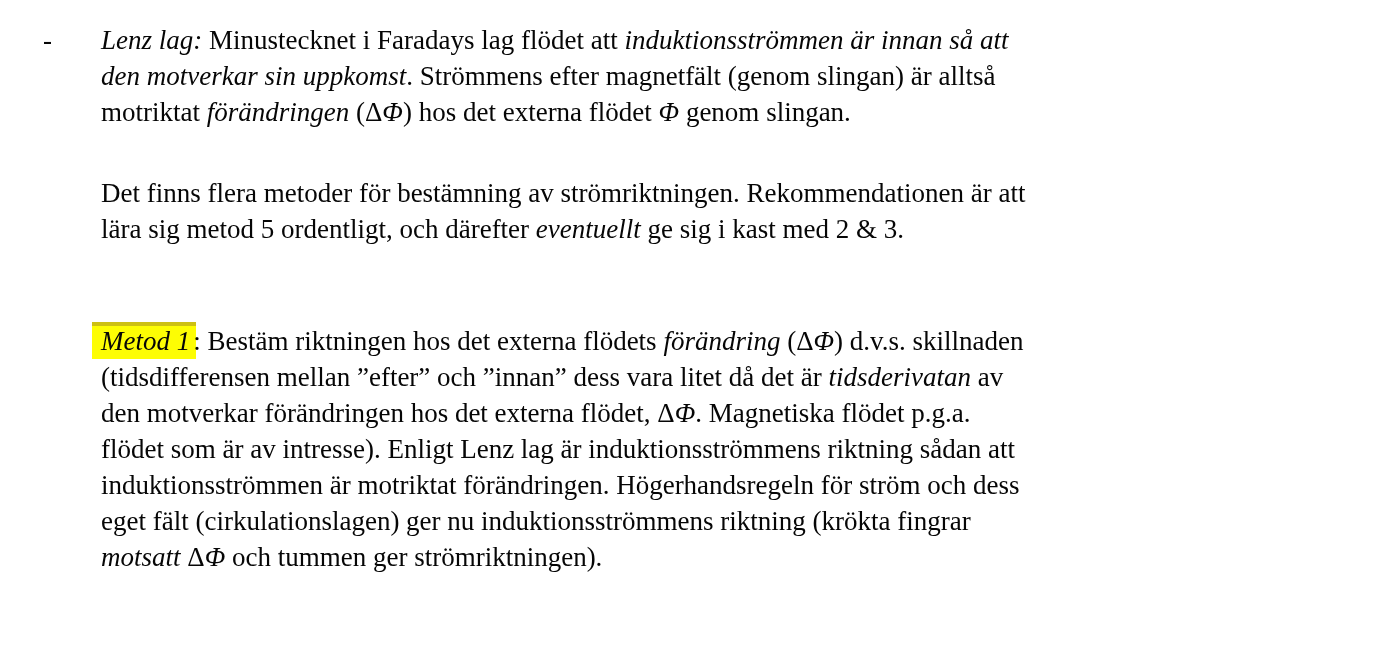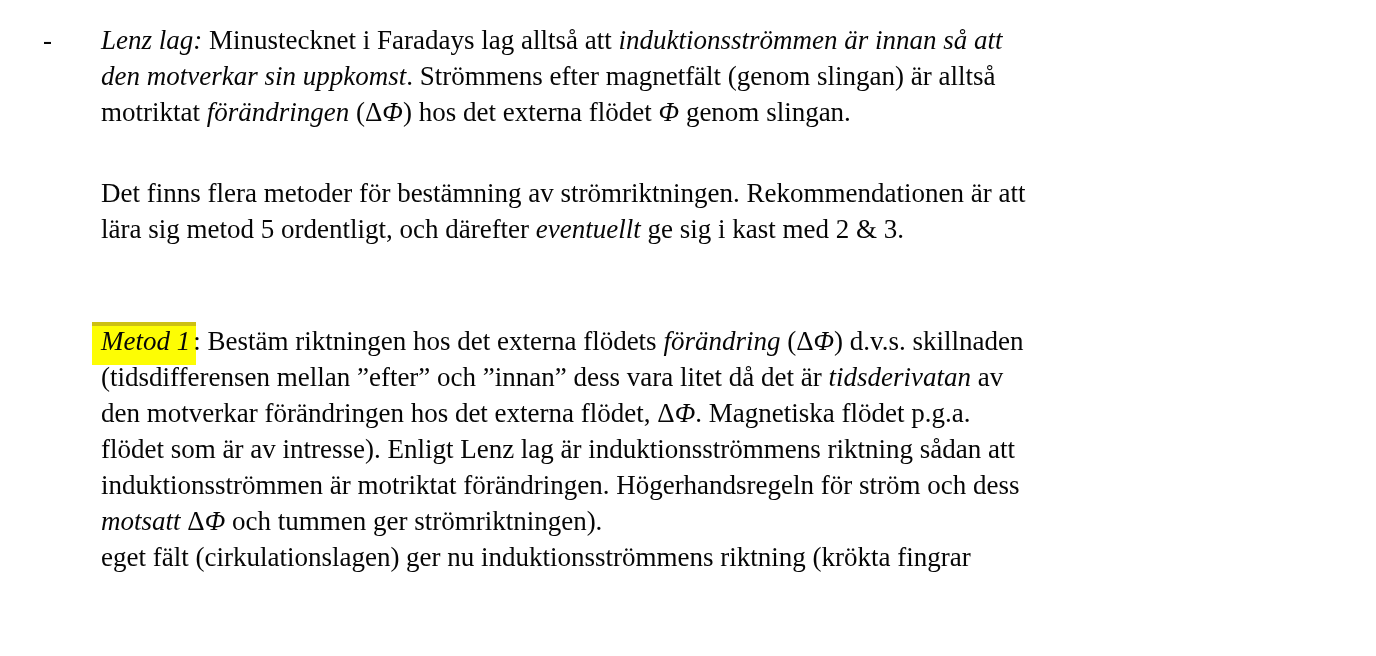--- a/index.html
+++ b/index.html
@@ -32,42 +32,42 @@
   #p-metoder-intro { margin-top: 45px; }
   #p-metod-1 { margin-top: 76px; }
   .line {
     font-size: 27px;
     line-height: 36px;
     white-space: nowrap;
   }
   .it { font-style: italic; margin-top: 35px; }
   .hl {
     background: linear-gradient(to bottom, #cdc013 0px, #cdc013 4px, #fdfd04 4px);
-    padding: 4px 6px 9px 9px;
+    padding: 4px 6px 3px 9px;
     margin: 0 -3px 0 -9px;
   }
 </style>
 </head>
 <body>
 
 <div class="page">
   <div class="bullet-marker">-</div>
   <div class="textcol">
       <div class="paragraph" id="p-lenz-lag">
-        <div class="line"><span class="it">Lenz lag:</span><span class=""> Minustecknet i Faradays lag alltså att </span><span class="it">induktionsströmmen är innan så att</span></div>
+        <div class="line"><span class="it">Lenz lag:</span><span class=""> Minustecknet i Faradays lag flödet att </span><span class="it">induktionsströmmen är innan så att</span></div>
         <div class="line"><span class="it">den motverkar sin uppkomst</span><span class="">. Strömmens efter magnetfält (genom slingan) är alltså</span></div>
         <div class="line"><span class="">motriktat </span><span class="it">förändringen</span><span class=""> (Δ</span><span class="it">Φ</span><span class="">) hos det externa flödet </span><span class="it">Φ</span><span class=""> genom slingan.</span></div>
       </div>
       <div class="paragraph" id="p-metoder-intro">
         <div class="line"><span class="">Det finns flera metoder för bestämning av strömriktningen. Rekommendationen är att</span></div>
         <div class="line"><span class="">lära sig metod 5 ordentligt, och därefter </span><span class="it">eventuellt</span><span class=""> ge sig i kast med 2 &amp; 3.</span></div>
       </div>
       <div class="paragraph" id="p-metod-1">
         <div class="line"><span class="hl it">Metod 1</span><span class="">: Bestäm riktningen hos det externa flödets </span><span class="it">förändring</span><span class=""> (Δ</span><span class="it">Φ</span><span class="">) d.v.s. skillnaden</span></div>
         <div class="line"><span class="">(tidsdifferensen mellan ”efter” och ”innan” dess vara litet då det är </span><span class="it">tidsderivatan</span><span class=""> av</span></div>
         <div class="line"><span class="">den motverkar förändringen hos det externa flödet, Δ</span><span class="it">Φ</span><span class="">. Magnetiska flödet p.g.a.</span></div>
         <div class="line"><span class="">flödet som är av intresse). Enligt Lenz lag är induktionsströmmens riktning sådan att</span></div>
         <div class="line"><span class="">induktionsströmmen är motriktat förändringen. Högerhandsregeln för ström och dess</span></div>
+        <div class="line"><span class="">eget fält (cirkulationslagen) ger nu induktionsströmmens riktning (krökta fingrar</span></div>
         <div class="line"><span class="it">motsatt</span><span class=""> Δ</span><span class="it">Φ</span><span class=""> och tummen ger strömriktningen).</span></div>
-        <div class="line"><span class="">eget fält (cirkulationslagen) ger nu induktionsströmmens riktning (krökta fingrar</span></div>
       </div>
     </div>
 </div>
 
 </body></html>

